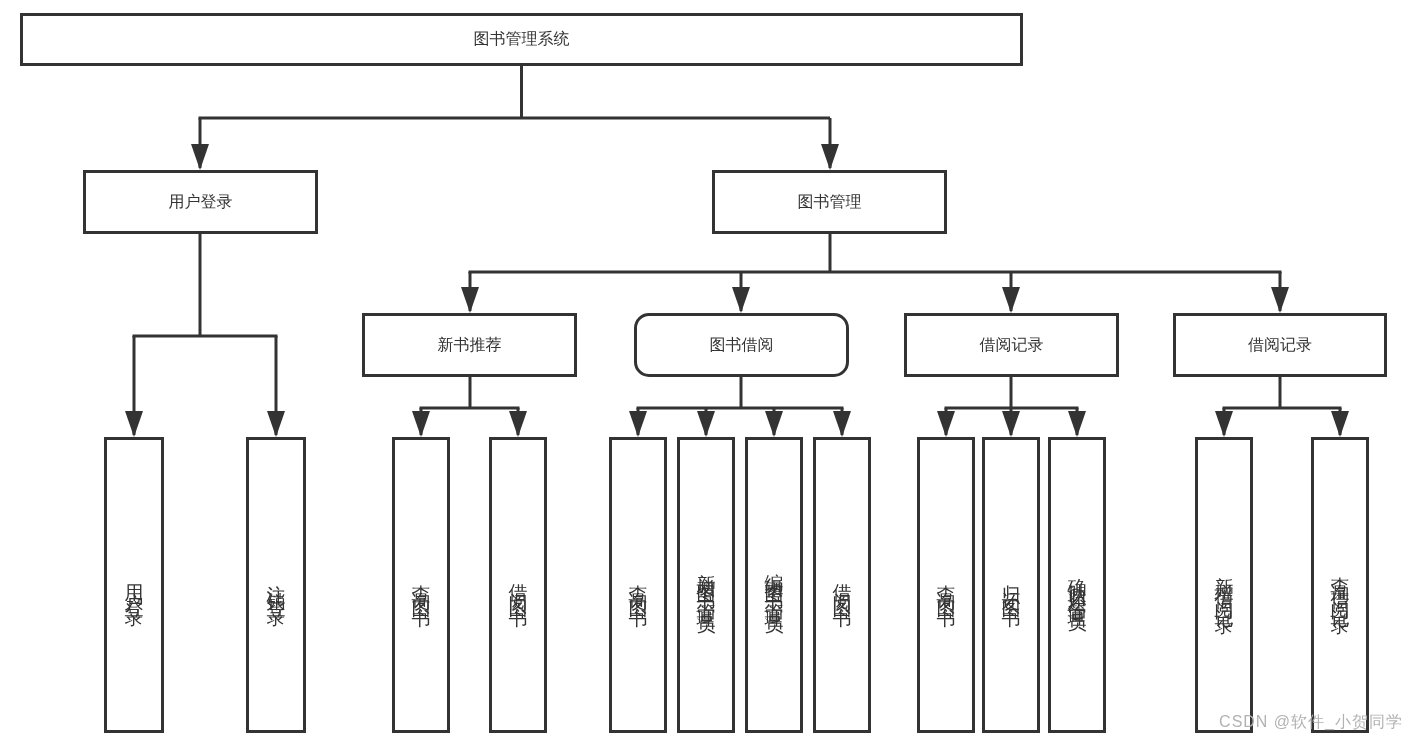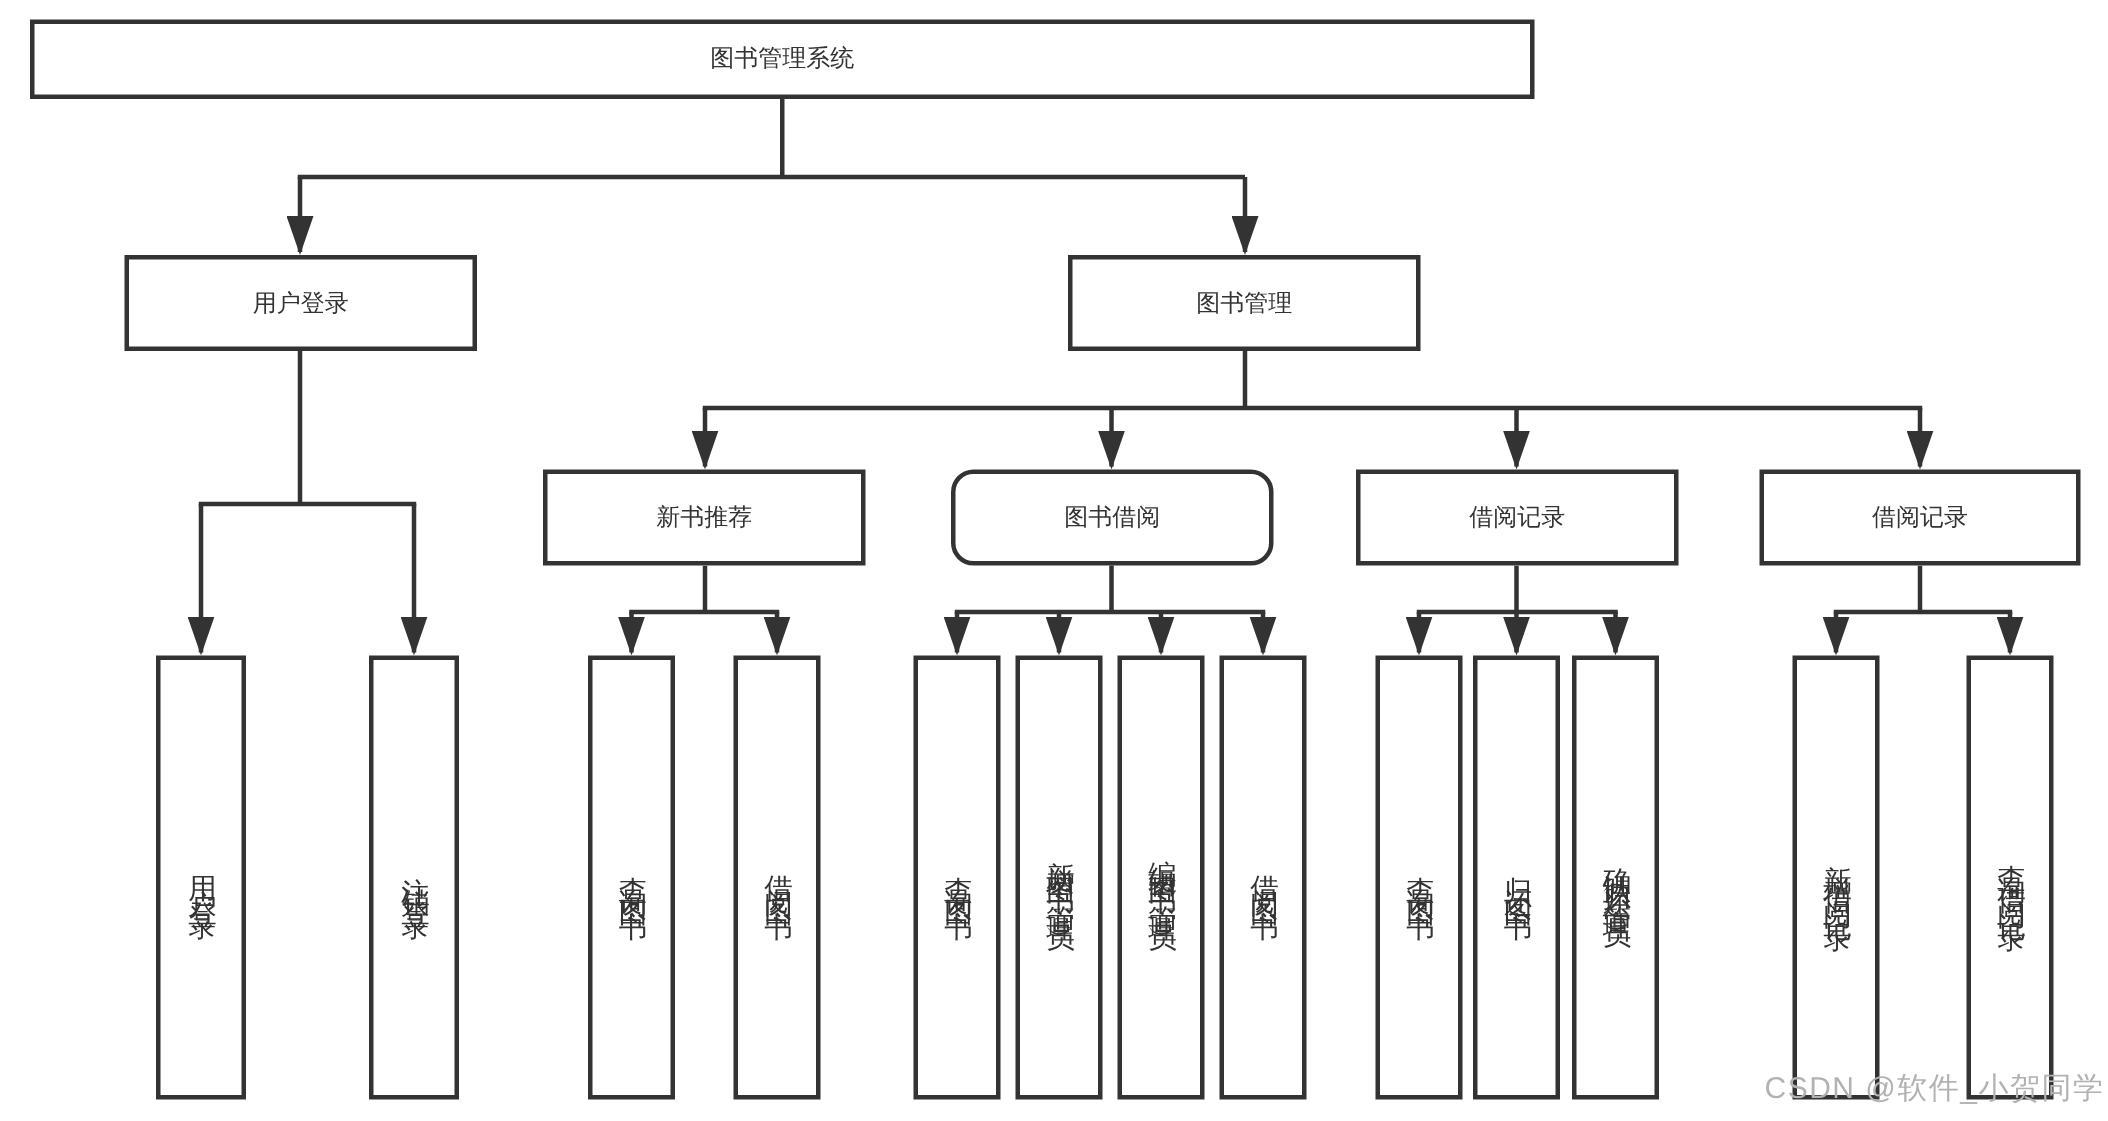--- a/index.html
+++ b/index.html
@@ -47,21 +47,21 @@
     font-size: 19px;
     letter-spacing: 8px;
     color: #333333;
     z-index: 1;
     overflow: hidden;
   }
   .watermark {
     position: absolute;
     right: 2px;
     top: 712px;
-    font-size: 20px;
+    font-size: 16px;
     color: #b2b2b2;
     letter-spacing: 1px;
     z-index: 3;
     white-space: nowrap;
   }
 </style>
 </head>
 <body>
 
 <div class="stage">

